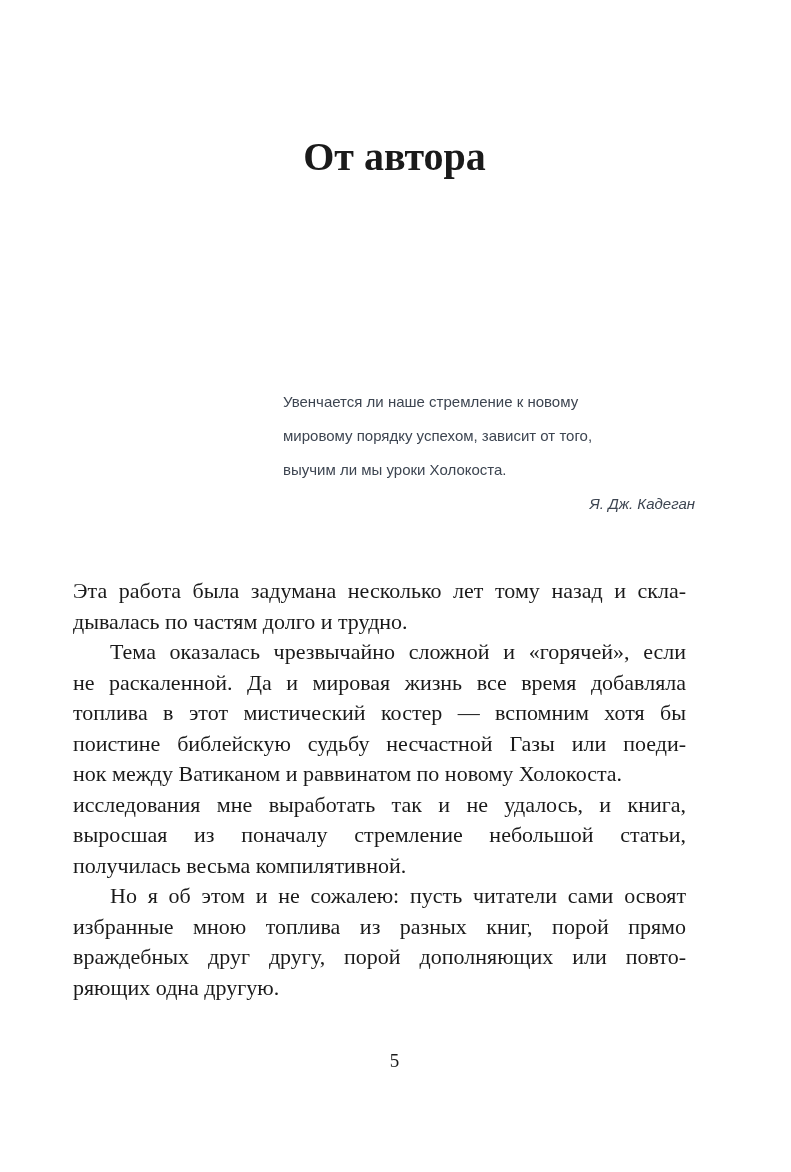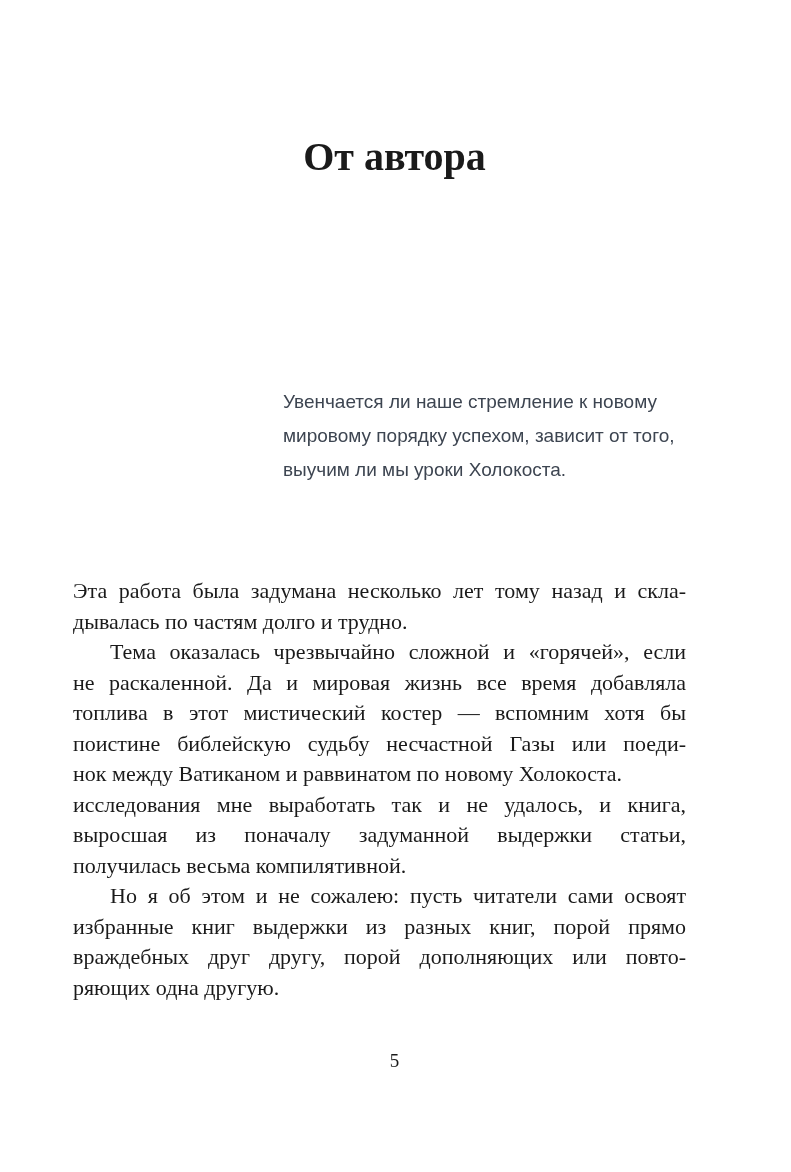--- a/index.html
+++ b/index.html
@@ -22,21 +22,21 @@
     line-height: 48px;
     font-weight: bold;
     color: var(--text-color, #1a1a1a);
   }
   .epigraph {
     position: absolute;
     left: 283px;
     top: 385px;
     width: 412px;
     font-family: "Liberation Sans", sans-serif;
-    font-size: 19px;
+    font-size: 15px;
     line-height: 34px;
     color: var(--epigraph-color, #3d4551);
   }
   .epi-line { white-space: nowrap; }
   .attribution {
     text-align: right;
     font-style: italic;
   }
   .body-text {
     position: absolute;
@@ -67,42 +67,43 @@
 <div class="page">
 
   <h1 class="title">От автора</h1>
 
   <div class="epigraph">
     <div>
         <div class="epi-line">Увенчается ли наше стремление к новому</div>
         <div class="epi-line">мировому порядку успехом, зависит от того,</div>
         <div class="epi-line">выучим ли мы уроки Холокоста.</div>
       </div>
+    <div class="attribution">Я. Дж. Кадеган</div>
   </div>
 
   <div class="body-text">
       <div class="para">
         <div class="line">Эта работа была задумана несколько лет тому назад и скла-</div>
         <div class="line line-last">дывалась по частям долго и трудно.</div>
       </div>
       <div class="para">
         <div class="line line-indent">Тема оказалась чрезвычайно сложной и «горячей», если</div>
         <div class="line">не раскаленной. Да и мировая жизнь все время добавляла</div>
         <div class="line">топлива в этот мистический костер — вспомним хотя бы</div>
         <div class="line">поистине библейскую судьбу несчастной Газы или поеди-</div>
         <div class="line line-last">нок между Ватиканом и раввинатом по новому Холокоста.</div>
       </div>
       <div class="para">
         <div class="line">исследования мне выработать так и не удалось, и книга,</div>
-        <div class="line">выросшая из поначалу задуманной выдержки статьи,</div>
+        <div class="line">выросшая из поначалу стремление небольшой статьи,</div>
         <div class="line line-last">получилась весьма компилятивной.</div>
       </div>
       <div class="para">
         <div class="line line-indent">Но я об этом и не сожалею: пусть читатели сами освоят</div>
-        <div class="line">избранные книг выдержки из разных книг, порой прямо</div>
+        <div class="line">избранные мною топлива из разных книг, порой прямо</div>
         <div class="line">враждебных друг другу, порой дополняющих или повто-</div>
         <div class="line line-last">ряющих одна другую.</div>
       </div>
     </div>
 
   <div class="page-number">5</div>
 
 </div>
 
 </body></html>

